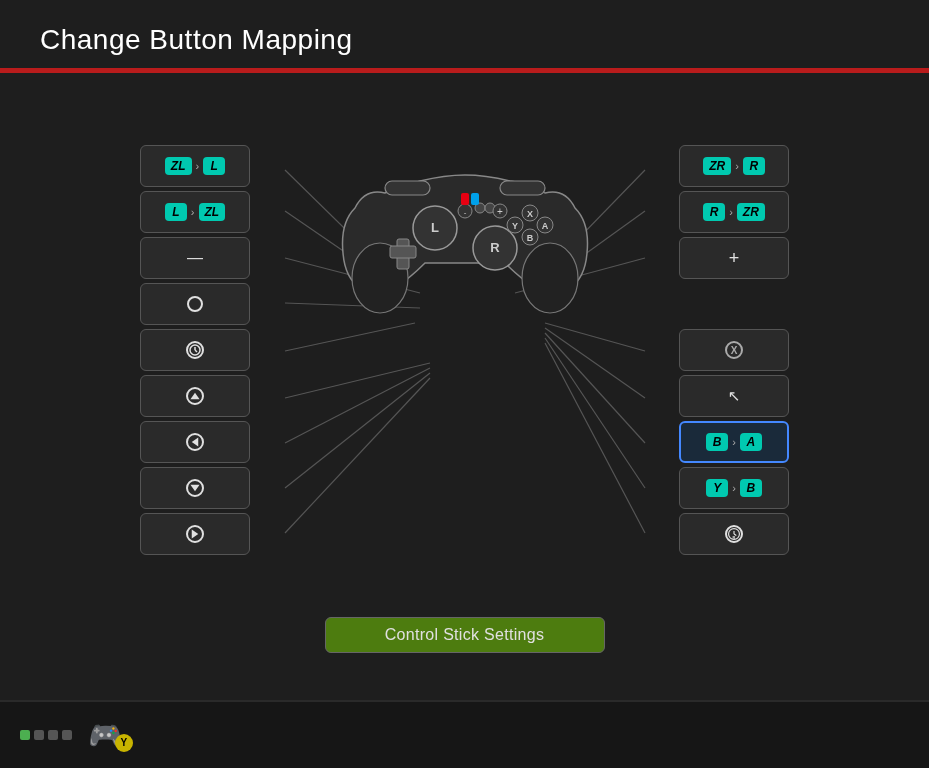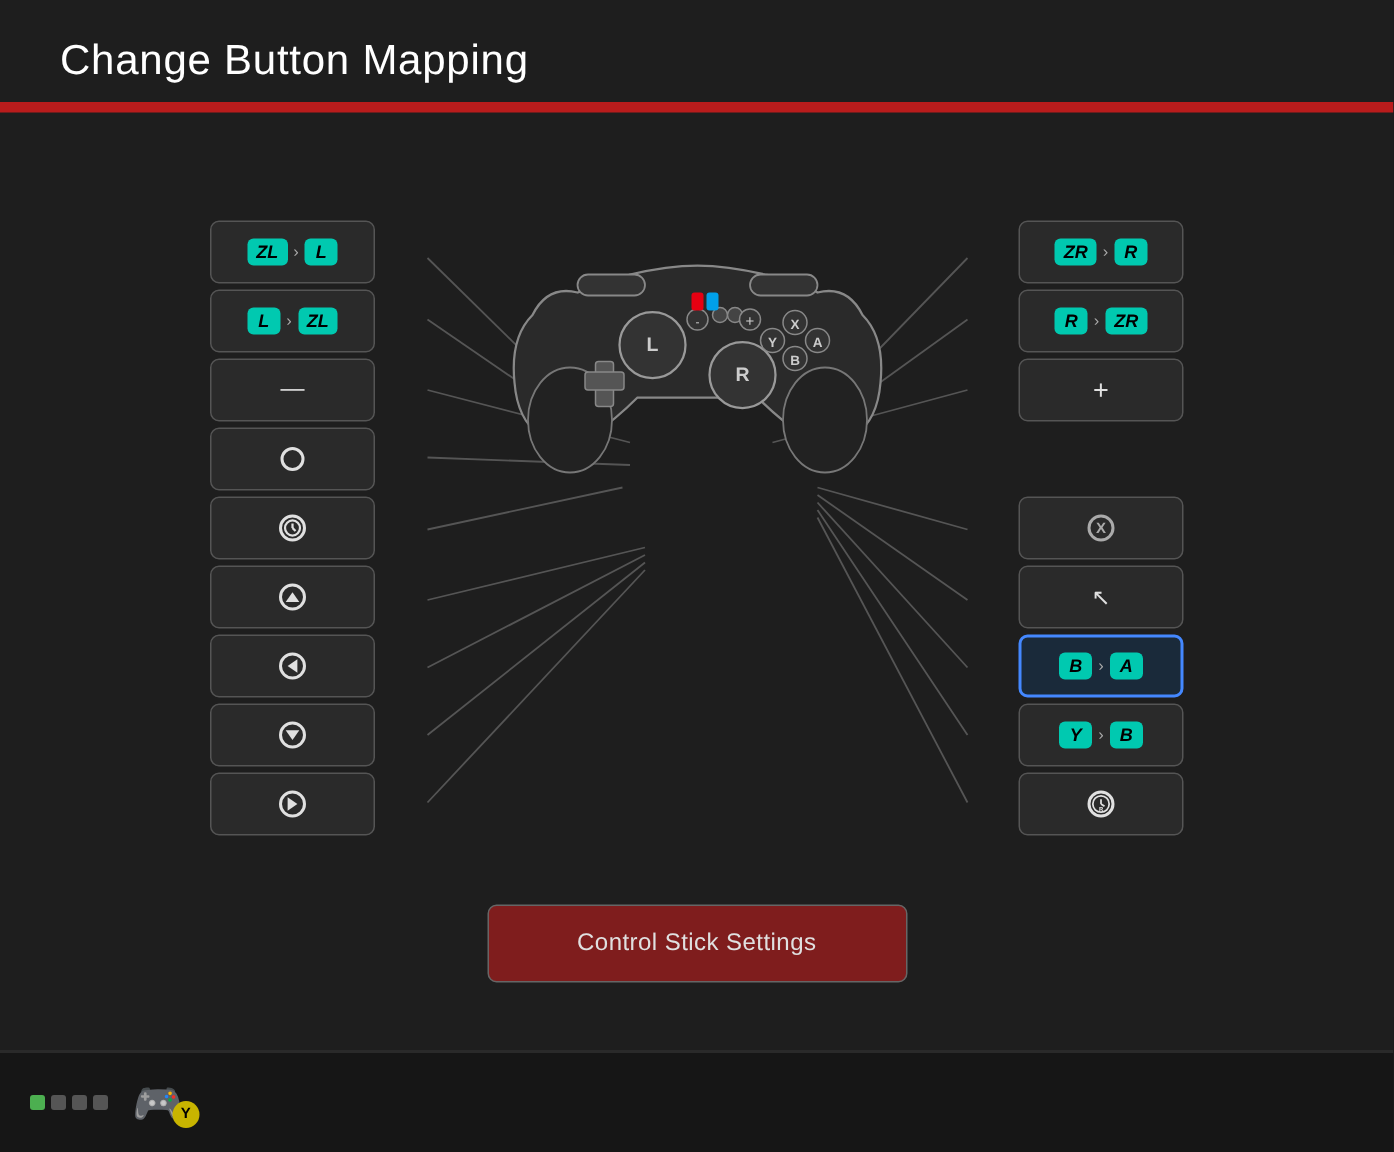--- a/index.html
+++ b/index.html
@@ -13,21 +13,21 @@
       position: relative;
     }
     .page {
       width: 929px;
       height: 768px;
       background: #1e1e1e;
       position: relative;
     }
     .header {
       padding: 24px 40px 12px 40px;
-      border-bottom: 7px solid #b91c1c;
+      border-bottom: 5px solid #b91c1c;
     }
     .header h1 {
       font-size: 28px;
       font-weight: 300;
       color: #ffffff;
       letter-spacing: 0.5px;
     }
     .main-content {
       position: relative;
       width: 100%;
@@ -97,22 +97,22 @@
       pointer-events: none;
     }
 
     
     .control-stick-btn {
       position: absolute;
       left: 50%;
       transform: translateX(-50%);
       bottom: 40px;
       width: 280px;
-      height: 52px;
-      background: #7f1d1d;
+      height: 36px;
+      background: #4d7c0f;
       border: 1.5px solid #666;
       border-radius: 6px;
       color: #e0e0e0;
       font-size: 16px;
       cursor: pointer;
       display: flex;
       align-items: center;
       justify-content: center;
       letter-spacing: 0.3px;
     }

